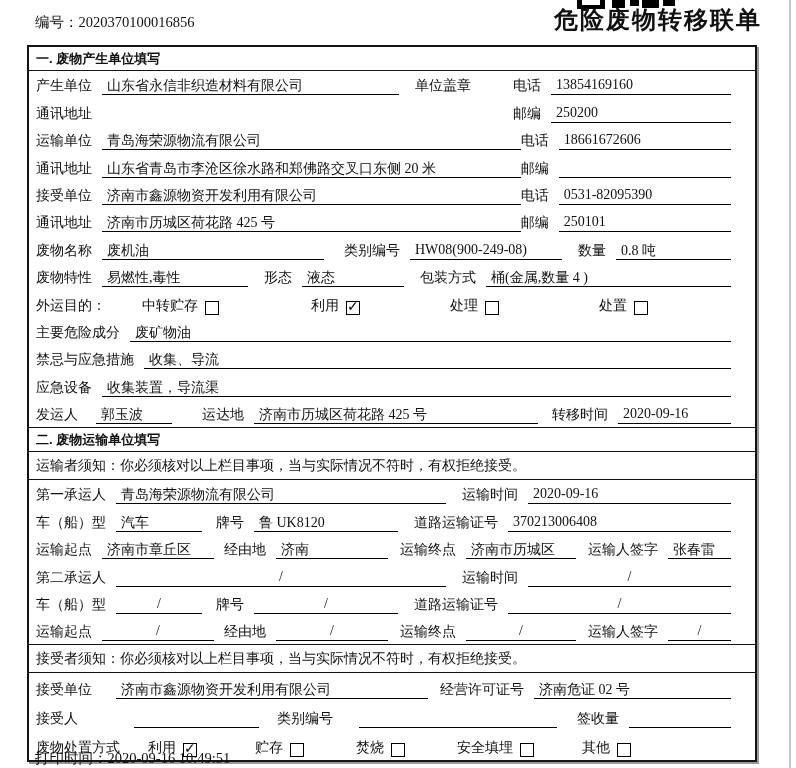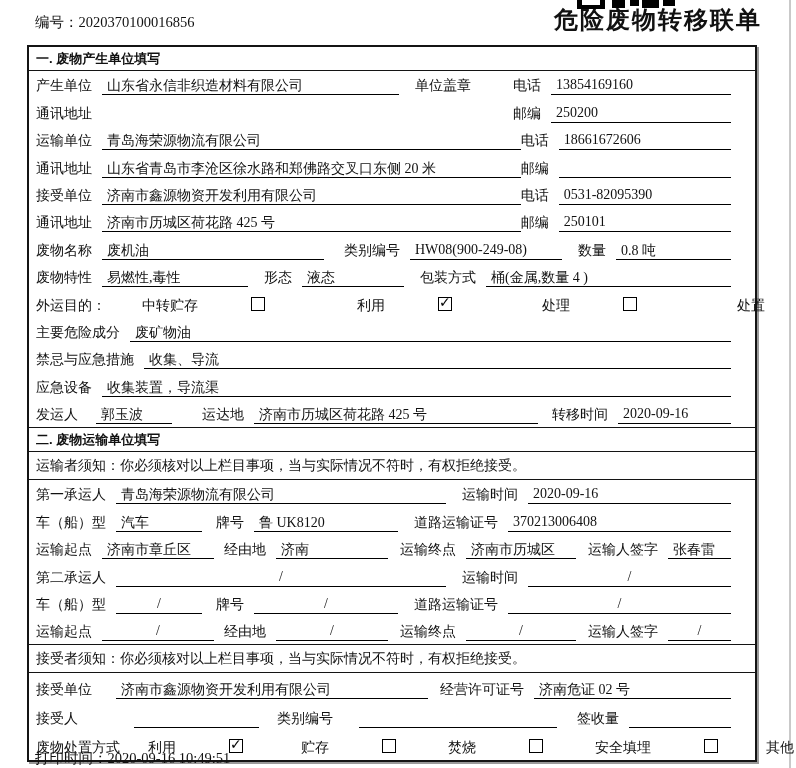--- a/index.html
+++ b/index.html
@@ -37,21 +37,21 @@
   }
   .row{display:flex;align-items:flex-end;height:24.4px;padding:0 24px 3px 7px;white-space:nowrap;}
   .row.tall{height:26px;}
   .note{height:27px;border-bottom:1.2px solid #141414;align-items:center;padding-bottom:0;text-align:right;}
   .lbl{margin-right:10px;}
   .u{border-bottom:1.2px solid #000;height:18px;padding:0 5px;box-sizing:border-box;overflow:hidden;}
   .u.c{text-align:center;}
   .fill{flex:1;}
   .ml-auto{margin-left:auto;}
   
-  .opt{display:inline-flex;align-items:flex-start;gap:46px;}
+  .opt{display:inline-flex;align-items:flex-end;}
   .opt-label{margin-right:7px;}
   .box{display:inline-block;width:12px;height:12px;border:1.4px solid #000;position:relative;}
   .box.checked::after{
     content:"✓";position:absolute;left:0px;top:-4px;font-size:14px;font-weight:bold;color:#000;
     font-family:"DejaVu Sans",sans-serif;
   }
   
   .print-line{position:absolute;left:35px;top:749px;font-size:14.5px;white-space:nowrap;}
 </style>
 </head>

